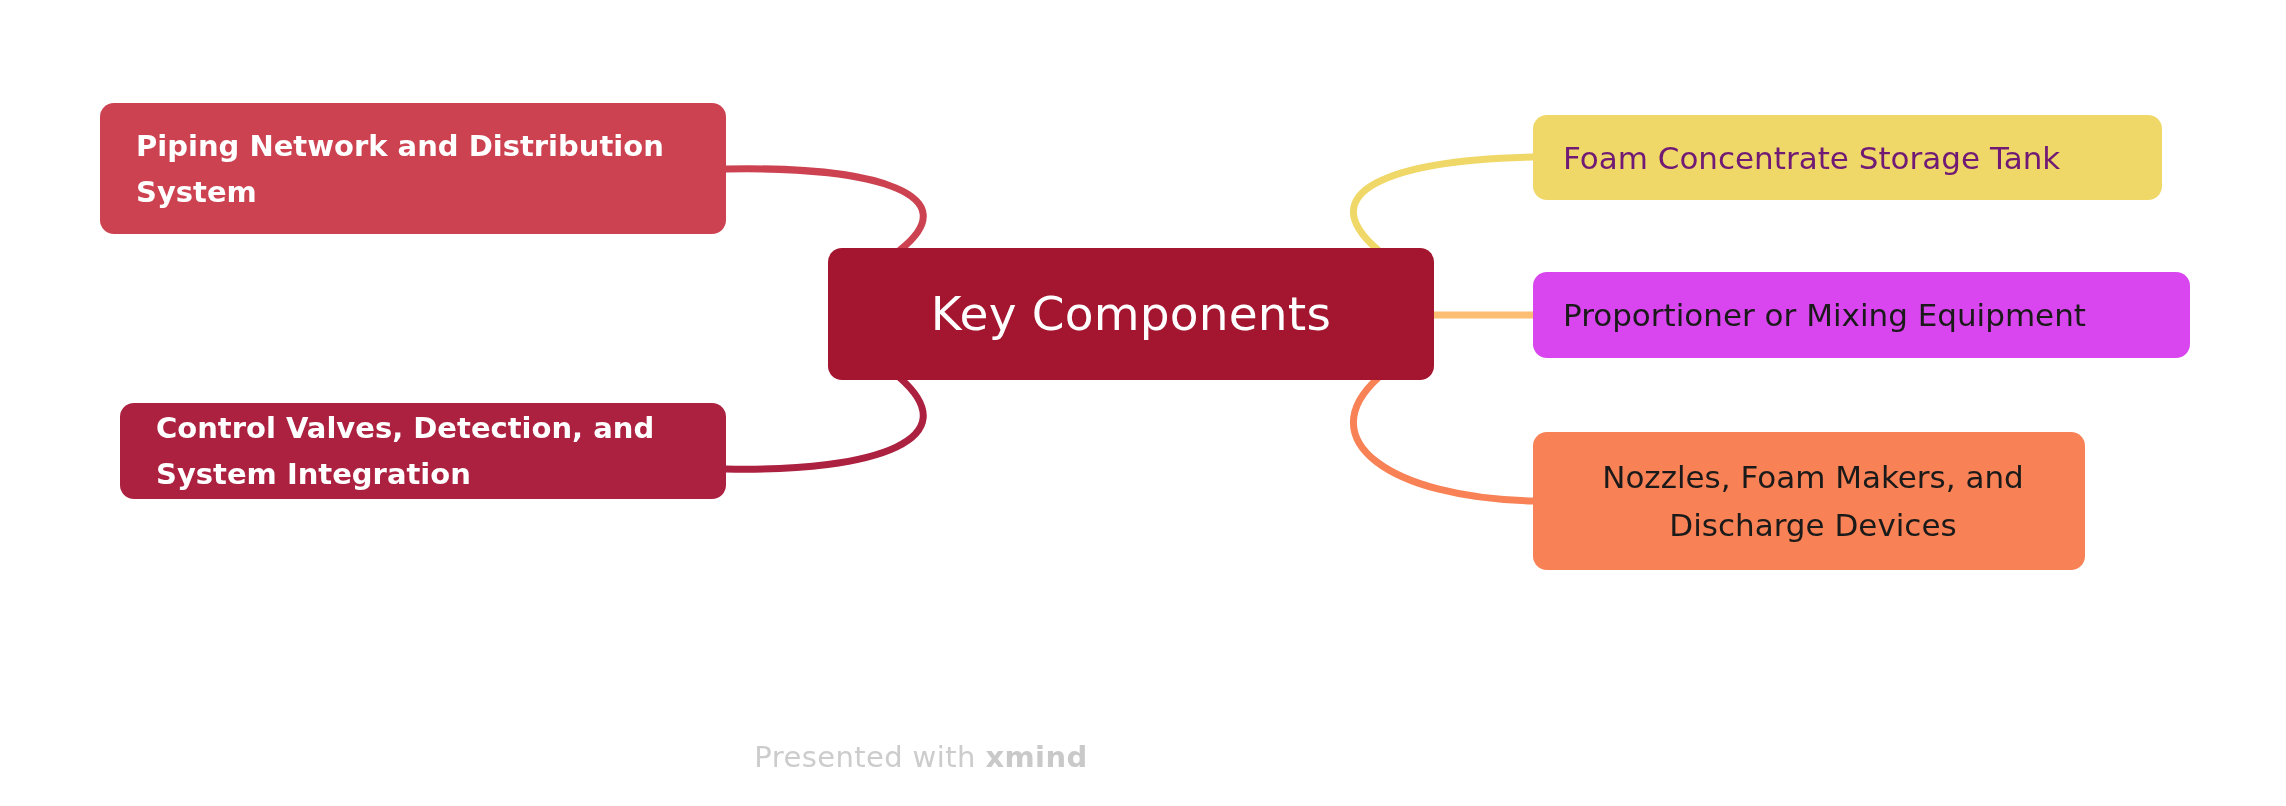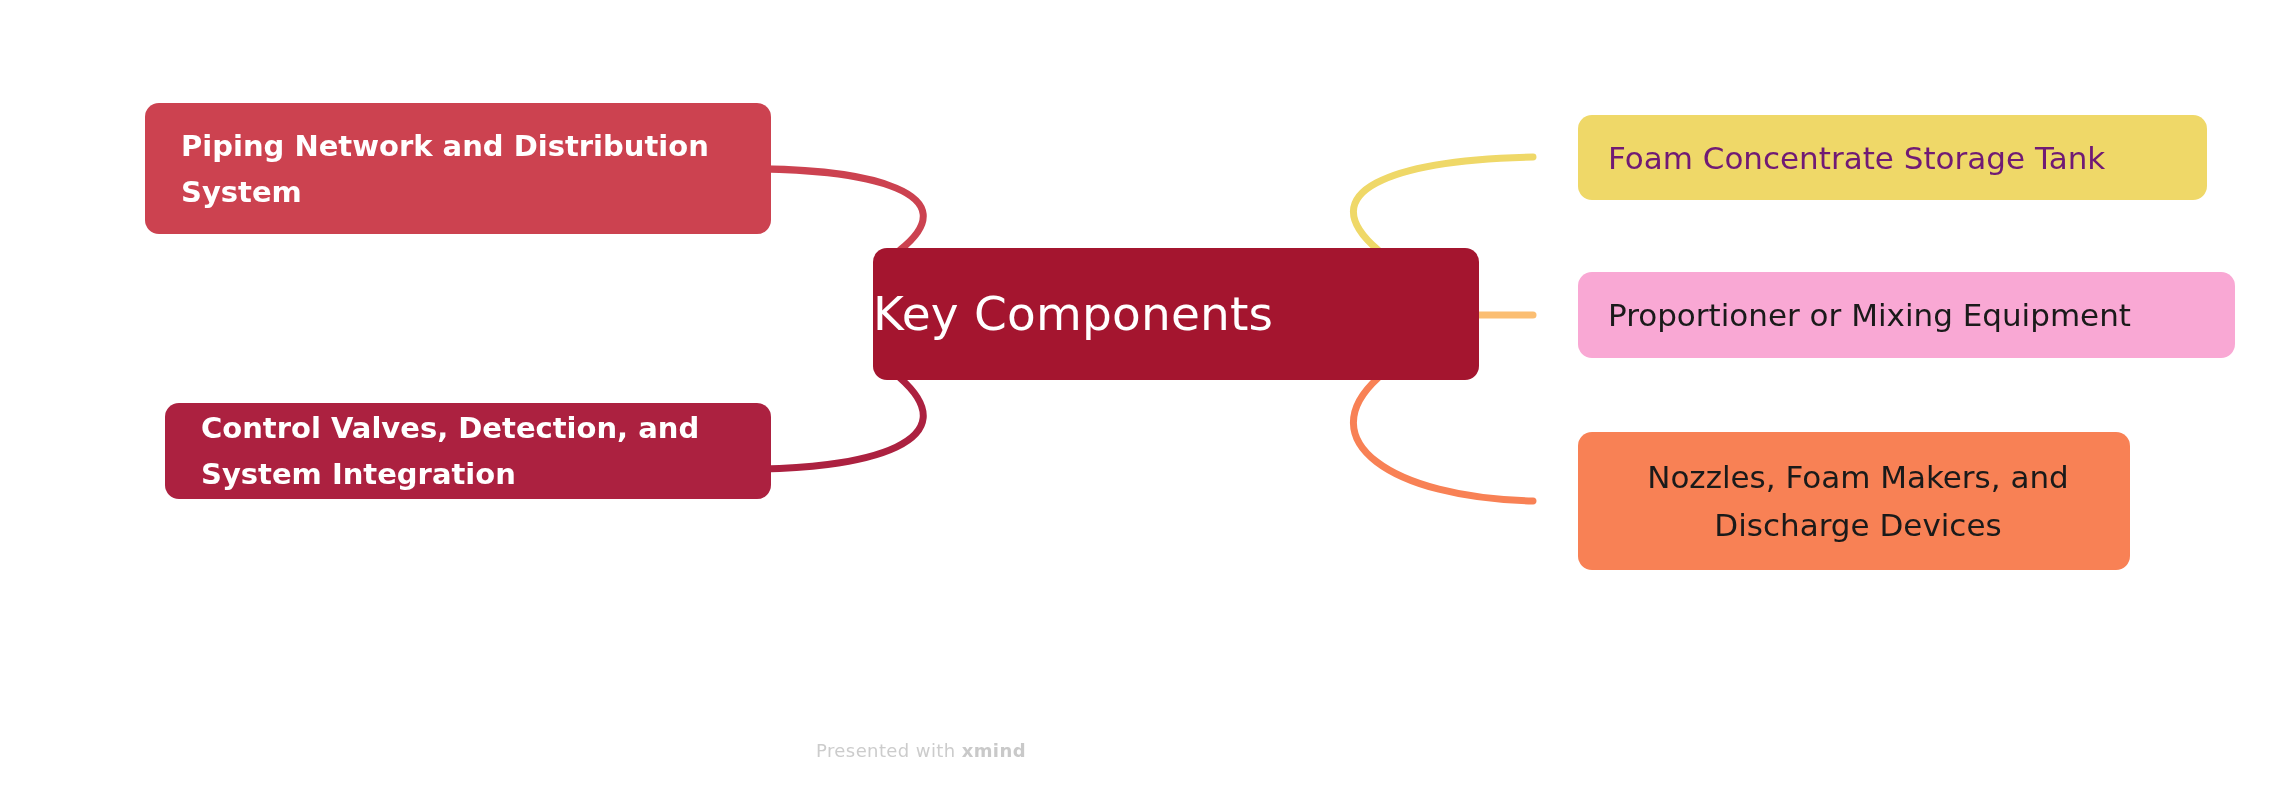--- a/index.html
+++ b/index.html
@@ -32,21 +32,20 @@
     pointer-events: none;
   }
 
   .node {
     position: absolute;
     box-sizing: border-box;
     border-radius: 14px;
     display: flex;
     align-items: center;
     z-index: 2;
-    margin-left: 45px;
   }
 
   .node-label {
     display: block;
     width: 100%;
     white-space: pre-line;
   }
 
   
   #node-central {
@@ -54,20 +53,21 @@
     top: 248px;
     width: 606px;
     height: 132px;
     background: #A4152F;
     justify-content: center;
   }
   #node-central .node-label {
     color: #ffffff;
     font-size: 47px;
     line-height: 56px;
+    text-align: center;
     font-weight: 400;
     letter-spacing: 0.2px;
   }
 
   
   #node-piping {
     left: 100px;
     top: 103px;
     width: 626px;
     height: 131px;
@@ -113,21 +113,21 @@
     line-height: 40px;
     font-weight: 400;
     text-align: left;
   }
 
   #node-proportioner {
     left: 1533px;
     top: 272px;
     width: 657px;
     height: 86px;
-    background: #f9a8d4;
+    background: #d946ef;
     padding: 0 24px 0 30px;
   }
   #node-proportioner .node-label {
     color: #1a1a1a;
     font-size: 31px;
     line-height: 40px;
     font-weight: 400;
     text-align: left;
   }
 
@@ -147,21 +147,21 @@
     text-align: center;
   }
 
   
   #footer-watermark {
     position: absolute;
     left: 0;
     top: 740px;
     width: 1842px;
     text-align: center;
-    font-size: 18px;
+    font-size: 29px;
     color: #cccccc;
     letter-spacing: 0.4px;
     z-index: 2;
   }
   #footer-watermark .wm-brand {
     font-weight: 700;
     color: #c9c9c9;
   }
 </style>
 </head>

